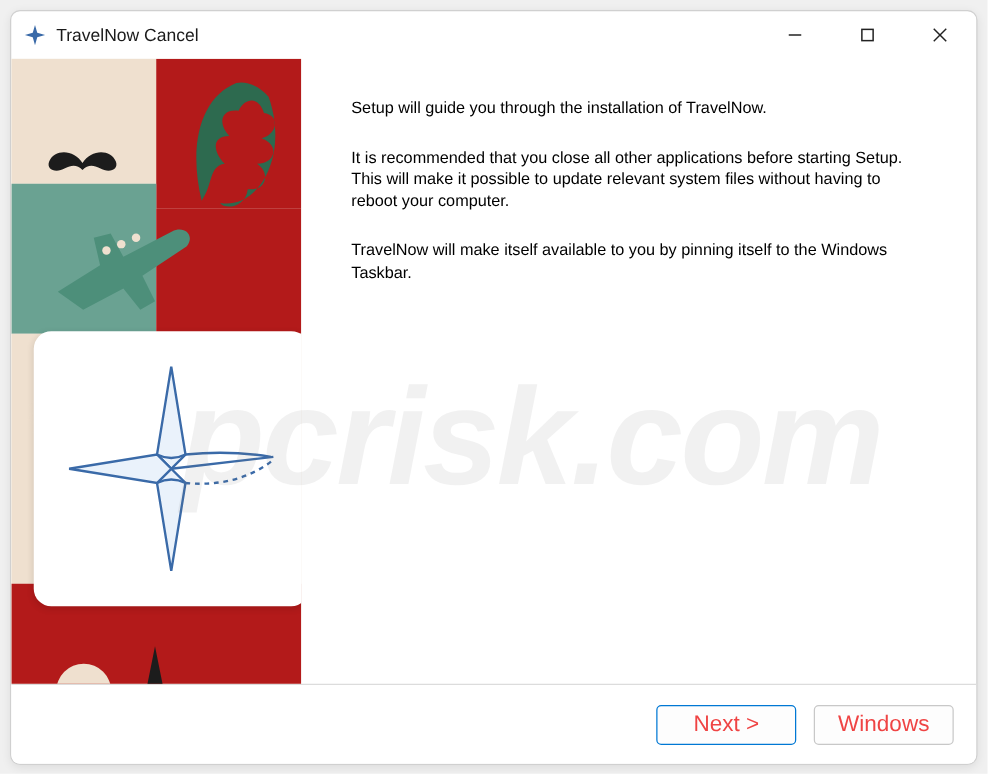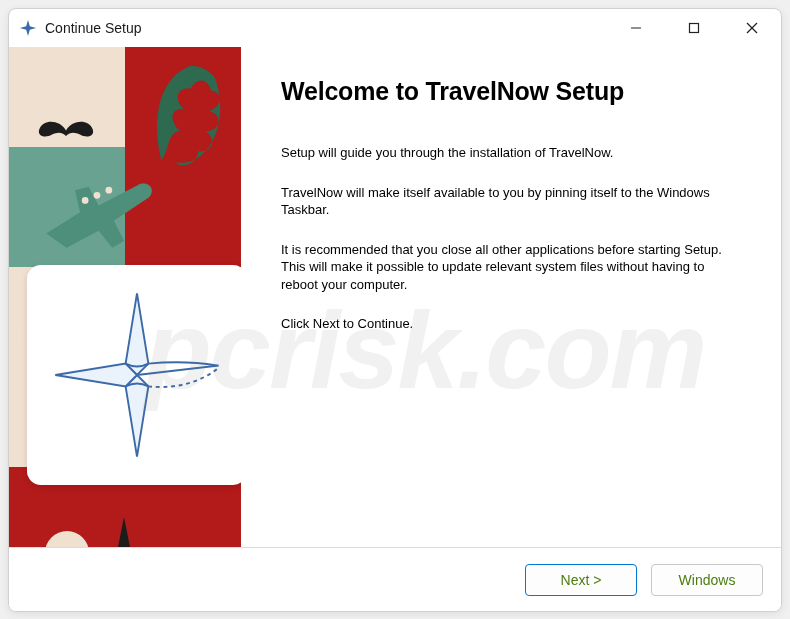--- a/index.html
+++ b/index.html
@@ -127,24 +127,24 @@
       padding: 0 18px;
       gap: 14px;
       background:#fff;
     }
     .btn {
       min-width: 112px;
       height: 32px;
       border: 1px solid #c8c8c8;
       border-radius: 4px;
       background: #fdfdfd;
-      font-size: 14px;
+      font-size: 18px;
       font-family: inherit;
       cursor: pointer;
-      color:#4d7c0f;
+      color:#ef4444;
     }
     .btn.primary {
       border: 1.5px solid #0078d4;
     }
     .watermark {
       position: absolute;
       left: 0; top: 0; right:0; bottom:0;
       pointer-events: none;
       display:flex; align-items:center; justify-content:center;
       font-size: 110px;
@@ -161,21 +161,21 @@
 <body>
 
 <div class="window">
 
   <div class="titlebar">
     <span class="titlebar-icon">
       <svg viewBox="0 0 20 20">
         <polygon points="10,1 12,8 19,10 12,12 10,19 8,12 1,10 8,8" fill="#3a6aa8"></polygon>
       </svg>
     </span>
-    <span>Continue Setup</span>
+    <span>TravelNow Cancel</span>
     <span class="titlebar-spacer"></span>
     <div class="win-controls">
       <div class="win-btn">
         <svg width="12" height="12">
             <line x1="1" y1="6" x2="11" y2="6" stroke-width="1.2"></line>
           </svg>
       </div>
       <div class="win-btn">
         <svg width="12" height="12">
             <rect x="1.5" y="1.5" width="9" height="9" fill="none" stroke-width="1.2"></rect>
@@ -234,25 +234,23 @@
             <path d="M112 88 C 132 86, 160 86, 184 90"></path>
             <path d="M112 112 C 132 114, 160 112, 184 94" stroke-dasharray="4 4"></path>
             <path d="M88 88 C 96 92, 104 92, 112 88"></path>
             <path d="M88 112 C 96 108, 104 108, 112 112"></path>
           </g>
         </svg>
       </div>
     </div>
 
     <div class="main">
-      <h1>Welcome to TravelNow Setup</h1>
       <p>Setup will guide you through the installation of TravelNow.</p>
+      <p>It is recommended that you close all other applications before starting Setup.  This will make it possible to update relevant system files without having to reboot your computer.</p>
       <p>TravelNow will make itself available to you by pinning itself to the Windows Taskbar.</p>
-      <p>It is recommended that you close all other applications before starting Setup.  This will make it possible to update relevant system files without having to reboot your computer.</p>
-      <p>Click Next to Continue.</p>
     </div>
 
   </div>
 
   <div class="footer">
     <button class="btn primary">Next &gt;</button>
     <button class="btn">Windows</button>
   </div>
 
 </div>

